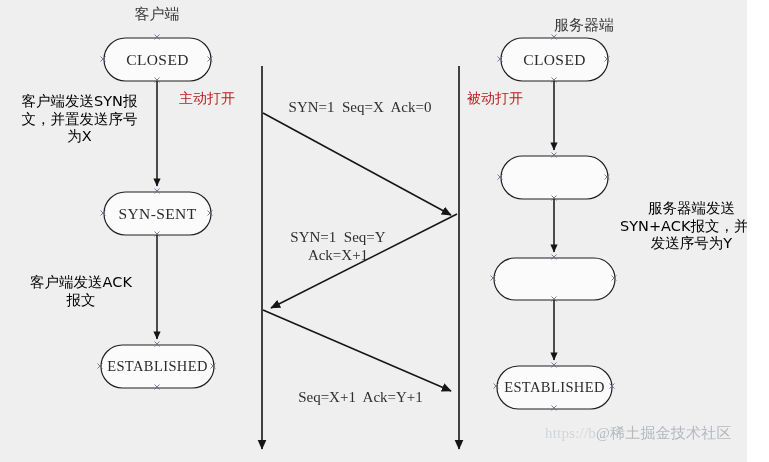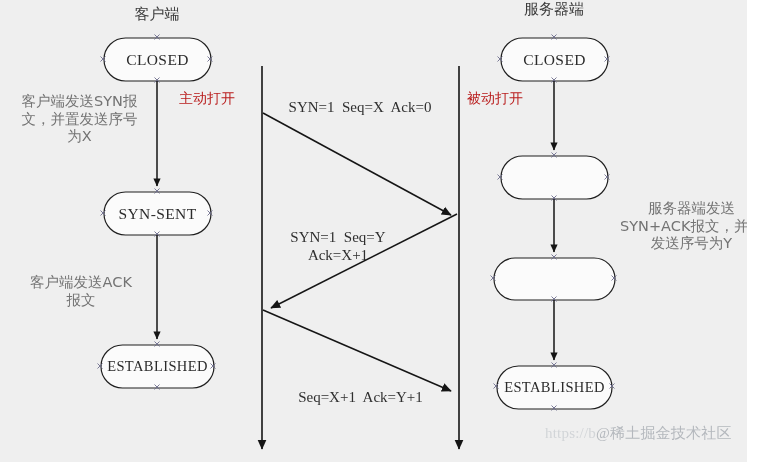--- a/index.html
+++ b/index.html
@@ -33,21 +33,21 @@
   .col-title {
     font-family: "DejaVu Sans", "Liberation Sans", sans-serif;
     font-size: 15px;
     text-align: center;
     color: #3b3b3b;
   }
   .cn-note {
     font-family: "DejaVu Sans", "Liberation Sans", sans-serif;
     font-size: 14.5px;
     text-align: center;
-    color: #737373;
+    color: #000000;
   }
   .cn-small {
     font-family: Liberation Serif, serif;
     font-size: 14px;
     color: #b91c1c;
   }
   .msg-label {
     font-family: "Liberation Serif", "DejaVu Serif", serif;
     font-size: 15px;
     text-align: center;
@@ -165,21 +165,21 @@
     </g>
 
     <g stroke="#151515" stroke-width="1.5" fill="none">
       <line x1="263" y1="113" x2="451" y2="215" marker-end="url(#arrowhead-sm)"></line>
       <line x1="457" y1="214" x2="271" y2="308" marker-end="url(#arrowhead-sm)"></line>
       <line x1="263" y1="310" x2="451" y2="391" marker-end="url(#arrowhead-sm)"></line>
     </g>
   </svg>
 
   <div class="txt col-title" style="left:97px; top:5px; width:120px;">客户端</div>
-  <div class="txt col-title" style="left:494px; top:0; width:120px;">服务器端</div>
+  <div class="txt col-title" style="left:494px; top:16px; width:120px;text-align:right;">服务器端</div>
 
   <div class="state-label" style="left:104px; top:38px; width:107px; height:43px;">CLOSED</div>
   <div class="state-label" style="left:104px; top:192px; width:107px; height:43px;">SYN-SENT</div>
   <div class="state-label" style="left:101px; top:345px; width:113px; height:43px; font-size:14.5px;">ESTABLISHED</div>
 
   <div class="state-label" style="left:501px; top:38px; width:107px; height:43px;">CLOSED</div>
   <div class="state-label" style="left:497px; top:366px; width:115px; height:43px; font-size:14.5px;">ESTABLISHED</div>
 
   <div class="txt cn-small" style="left:179px; top:90px;">主动打开</div>
   <div class="txt cn-small" style="left:467px; top:90px;">被动打开</div>

